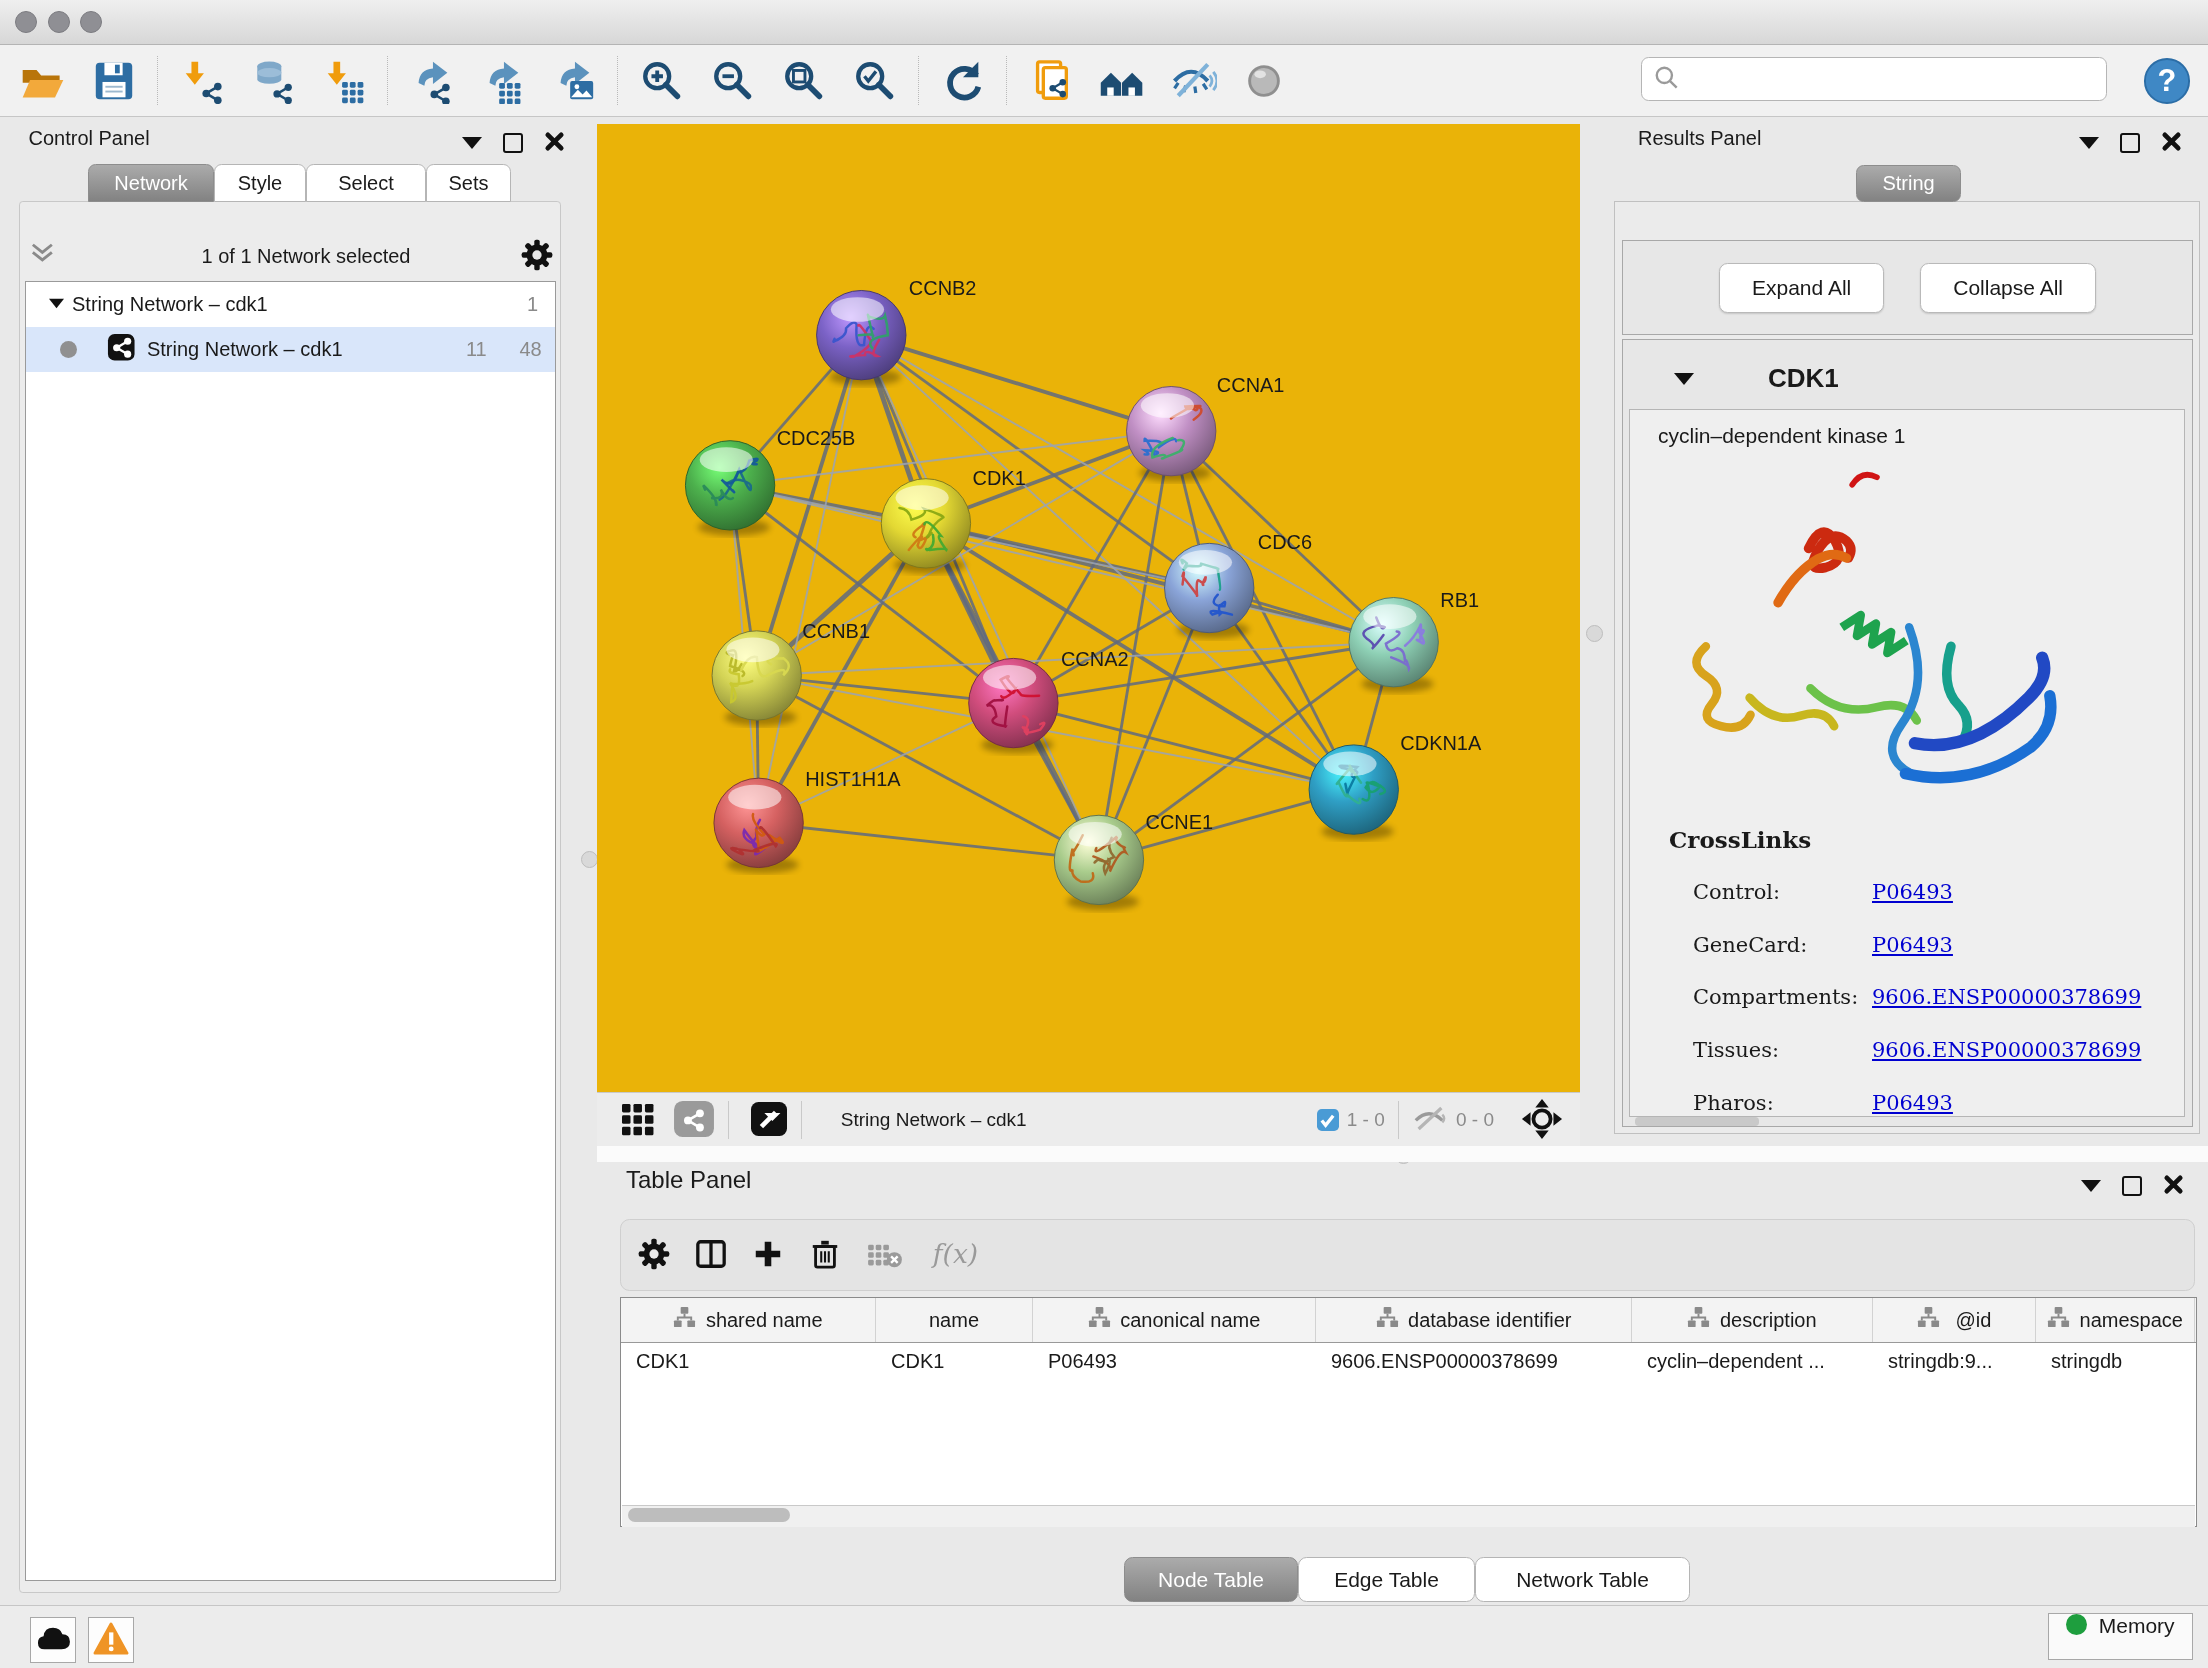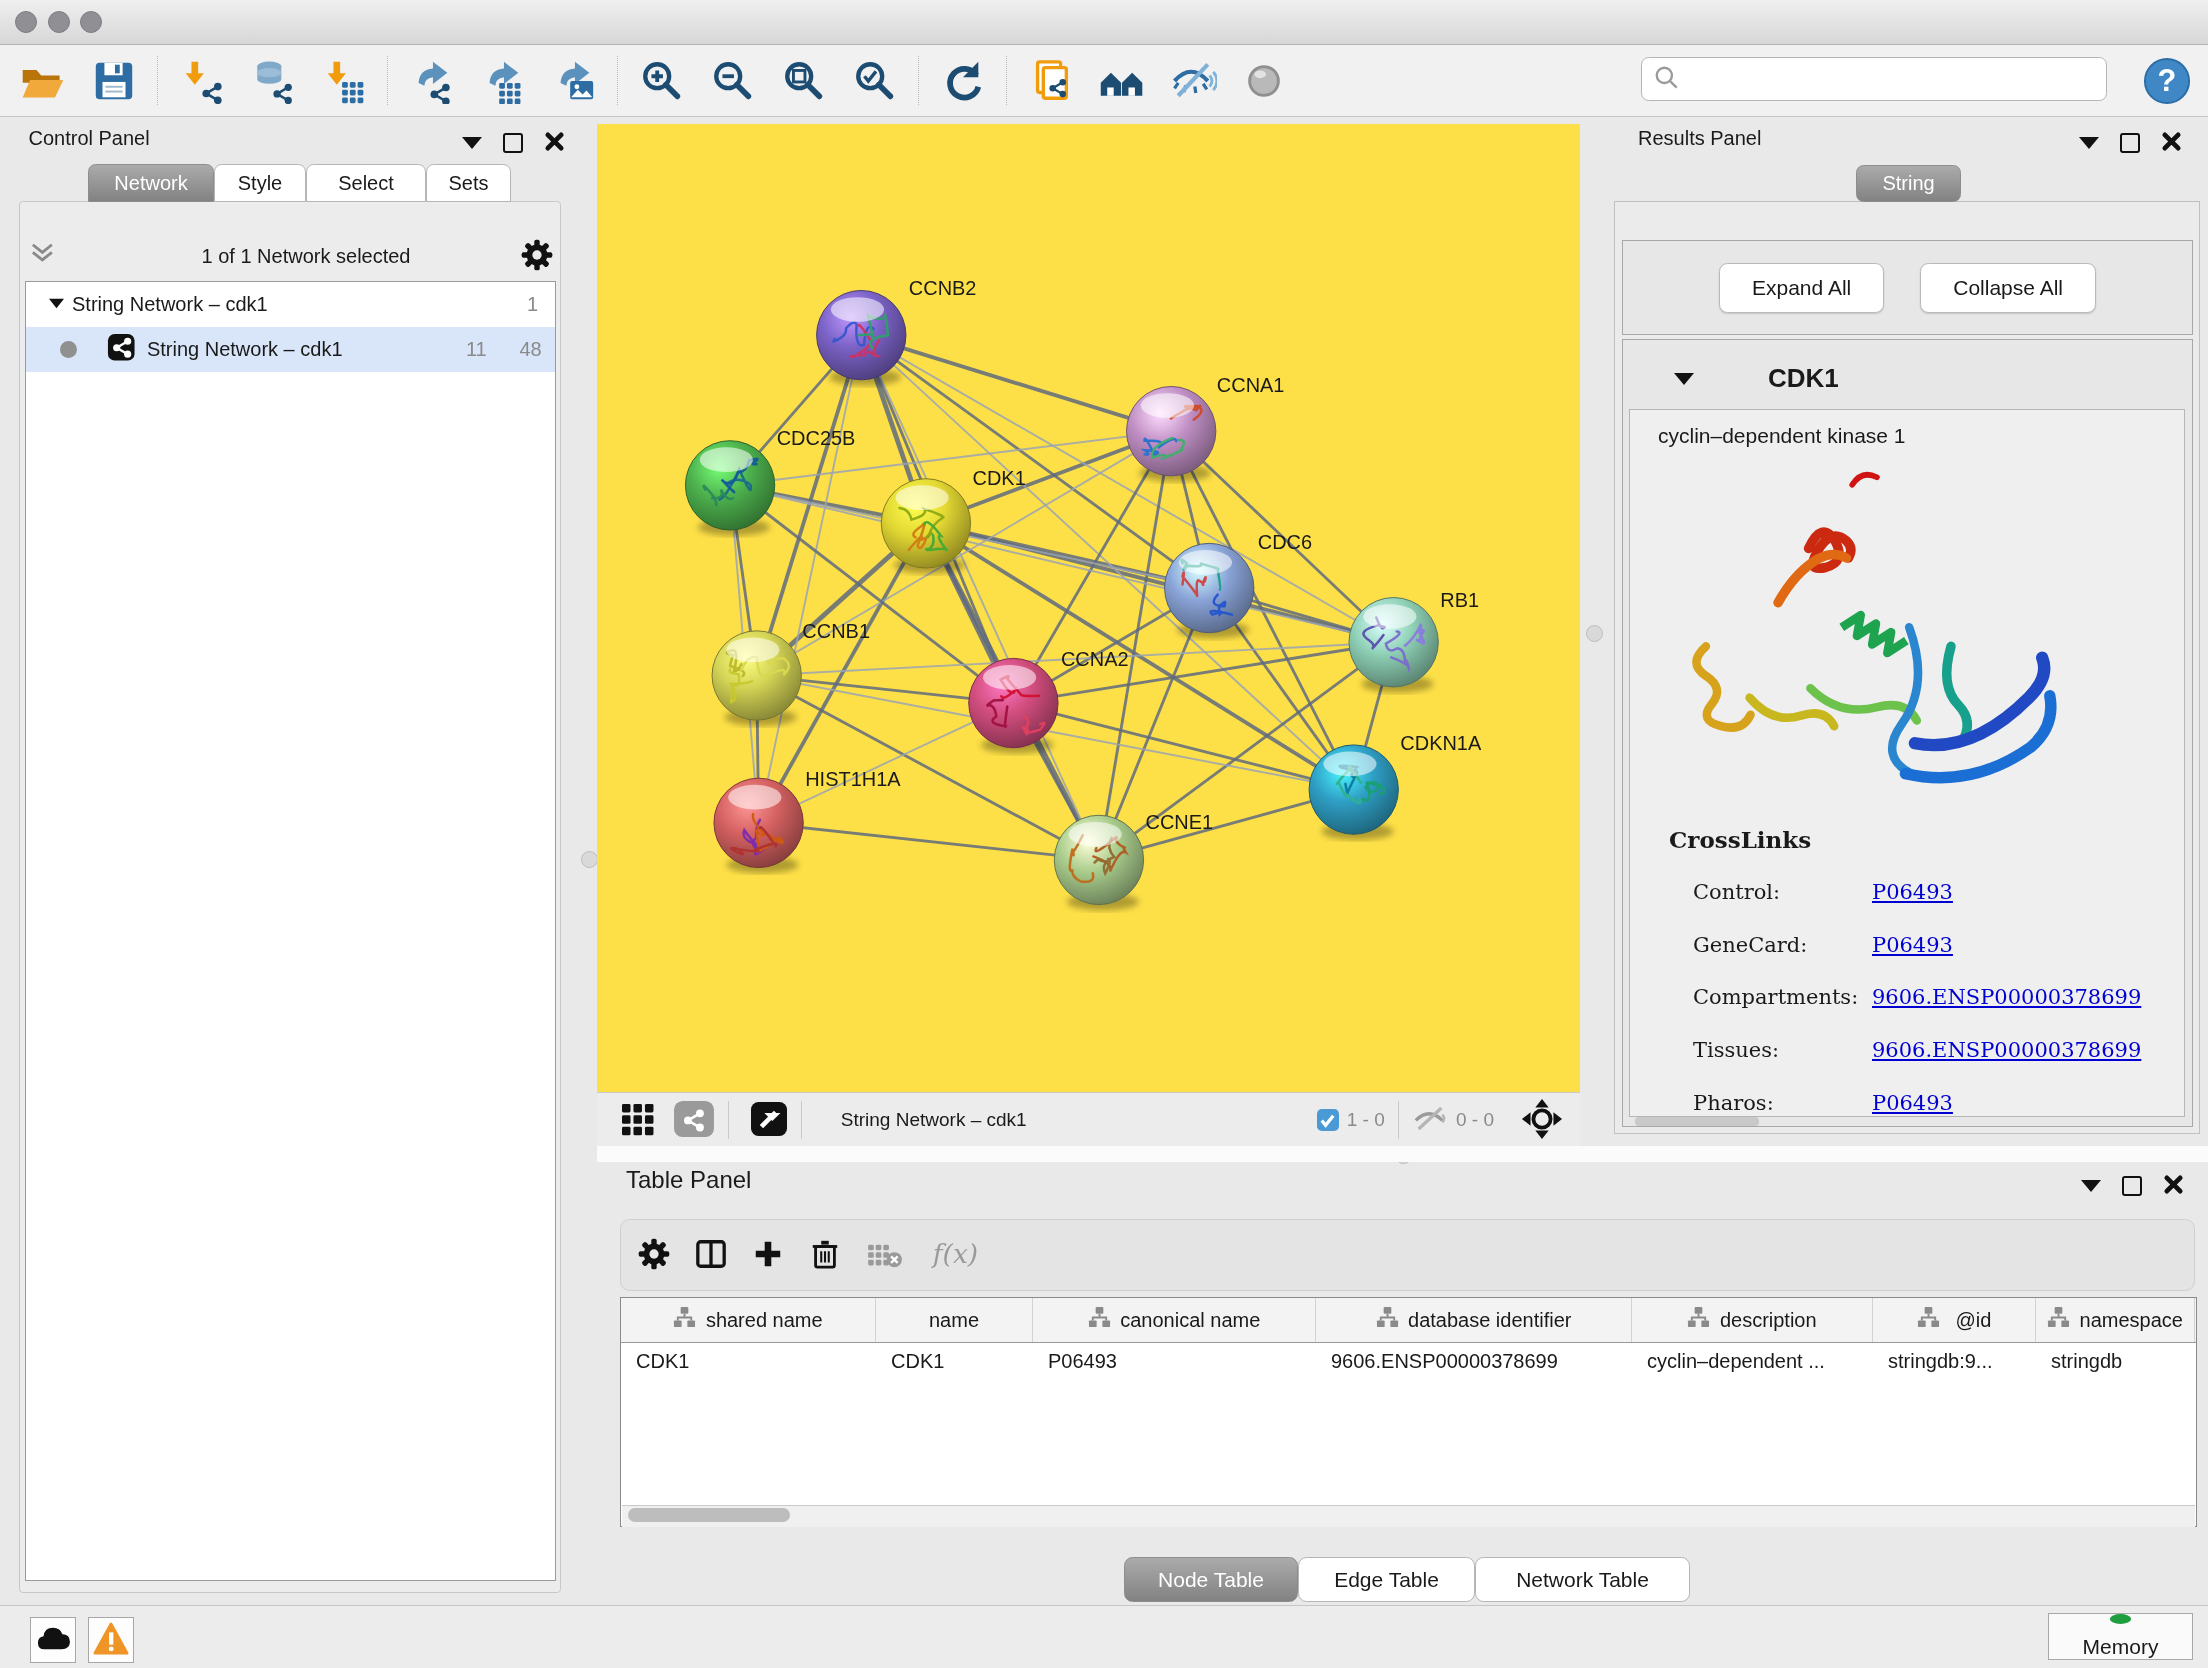--- a/index.html
+++ b/index.html
@@ -33,21 +33,21 @@
   .tab.sel{background:linear-gradient(#ababab,#828282);color:#fff;border-color:#8d8d8d;}
   #cp-tabs{left:88px;top:164px;}
   #cp-body{left:19px;top:201px;width:540px;height:1390px;background:#ececec;border:1px solid #c8c8c8;border-radius:3.8px;}
   #cp-summary{left:25px;top:236px;width:529px;height:40px;display:flex;align-items:center;}
   #cp-summary .txt{flex:1;text-align:center;font-size:20px;}
   #net-tree{left:25px;top:281px;width:529px;height:1298px;background:#fff;border:1.9px solid #9a9a9a;}
   .tree-row{height:45px;display:flex;align-items:center;font-size:20px;}
   .tree-row .cnt{color:#8a8a8a;}
   .tree-row.sel{background:#d9e6fa;}
   
-  #net-canvas{left:597px;top:124px;width:983px;height:968px;background:#fde047;}
+  #net-canvas{left:597px;top:124px;width:983px;height:968px;background:#eab308;}
   #net-bar{left:597px;top:1092px;width:983px;height:54px;background:#ececec;border-top:1px solid #c9c9c9;
     display:flex;align-items:center;}
   #net-bar .sep{width:1px;height:38px;background:#c9c9c9;margin:0 13.3px;}
   #net-bar .name{font-size:19px;margin-left:25px;flex:1;}
   #net-bar .gray{color:#8a8a8a;font-size:19px;}
   .dot-handle{width:15px;height:15px;border-radius:50%;background:#d9d9d9;border:1px solid #bdbdbd;}
   
   #rp-title{left:1638px;top:127px;font-size:20px;}
   #rp-tab{left:1856px;top:165px;width:105px;height:37px;}
   #rp-box{left:1614px;top:201px;width:584px;height:931px;background:#ebebeb;border:1px solid #c0c0c0;}
@@ -77,21 +77,21 @@
   #tp-row{display:flex;height:36px;align-items:center;font-size:20px;}
   .td{padding-left:15px;box-sizing:border-box;white-space:nowrap;overflow:hidden;}
   #tp-scroll{left:622px;top:1505px;width:1573px;height:21px;background:#f0f0f0;border-top:1px solid #c9c9c9;}
   #tp-thumb{left:628px;top:1508px;width:162px;height:14.3px;background:#bdbdbd;border-radius:7.6px;}
   #tp-tabs{left:1124px;top:1557px;}
   #tp-tabs .tab{border-radius:8.6px;height:45px;}
   
   #statusbar{left:0;top:1605px;width:2208px;height:63px;background:#ececec;border-top:1px solid #c6c6c6;}
   .sb-btn{width:44px;height:44px;background:#fdfdfd;border:1px solid #a8a8a8;display:flex;align-items:center;justify-content:center;}
   #memory-btn{left:2048px;top:1613px;width:143px;height:45px;background:#fafafa;border:1px solid #a8a8a8;
-     display:flex;align-items:center;justify-content:center;gap:11.4px;font-size:21px;flex-direction:column;}
+     display:flex;align-items:flex-start;justify-content:center;gap:11.4px;font-size:21px;}
   #mem-dot{width:21px;height:21px;border-radius:50%;background:#1e9e3e;}
   .chk{width:22px;height:22px;border-radius:4.8px;background:#4a9bd5;display:flex;align-items:center;justify-content:center;}
 </style>
 </head>
 <body>
 
 <div class="abs" id="titlebar">
   <div class="abs tlight" style="left:15px"></div>
   <div class="abs tlight" style="left:48px"></div>
   <div class="abs tlight" style="left:80px"></div>

